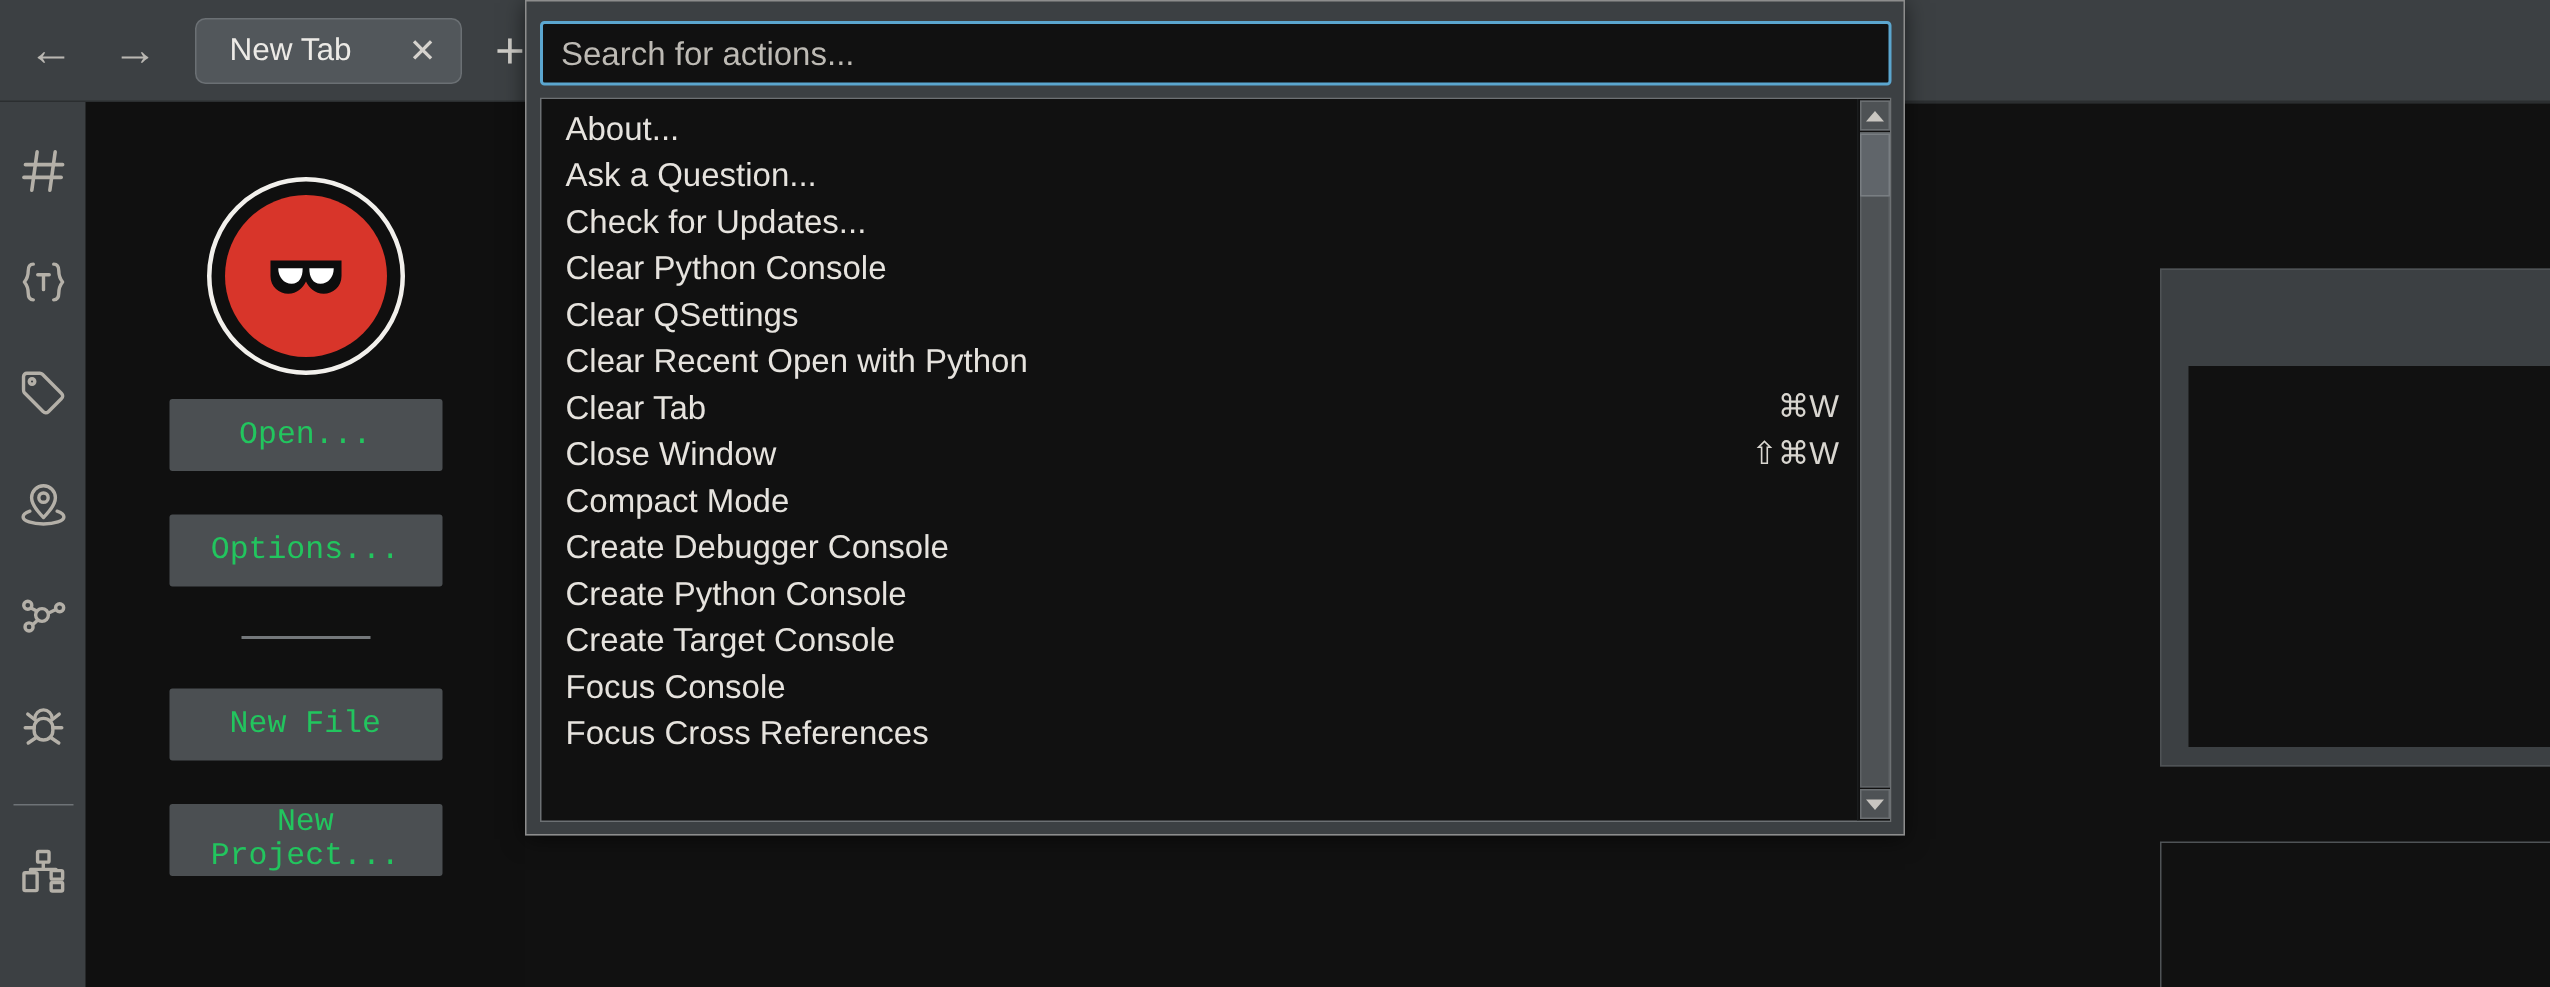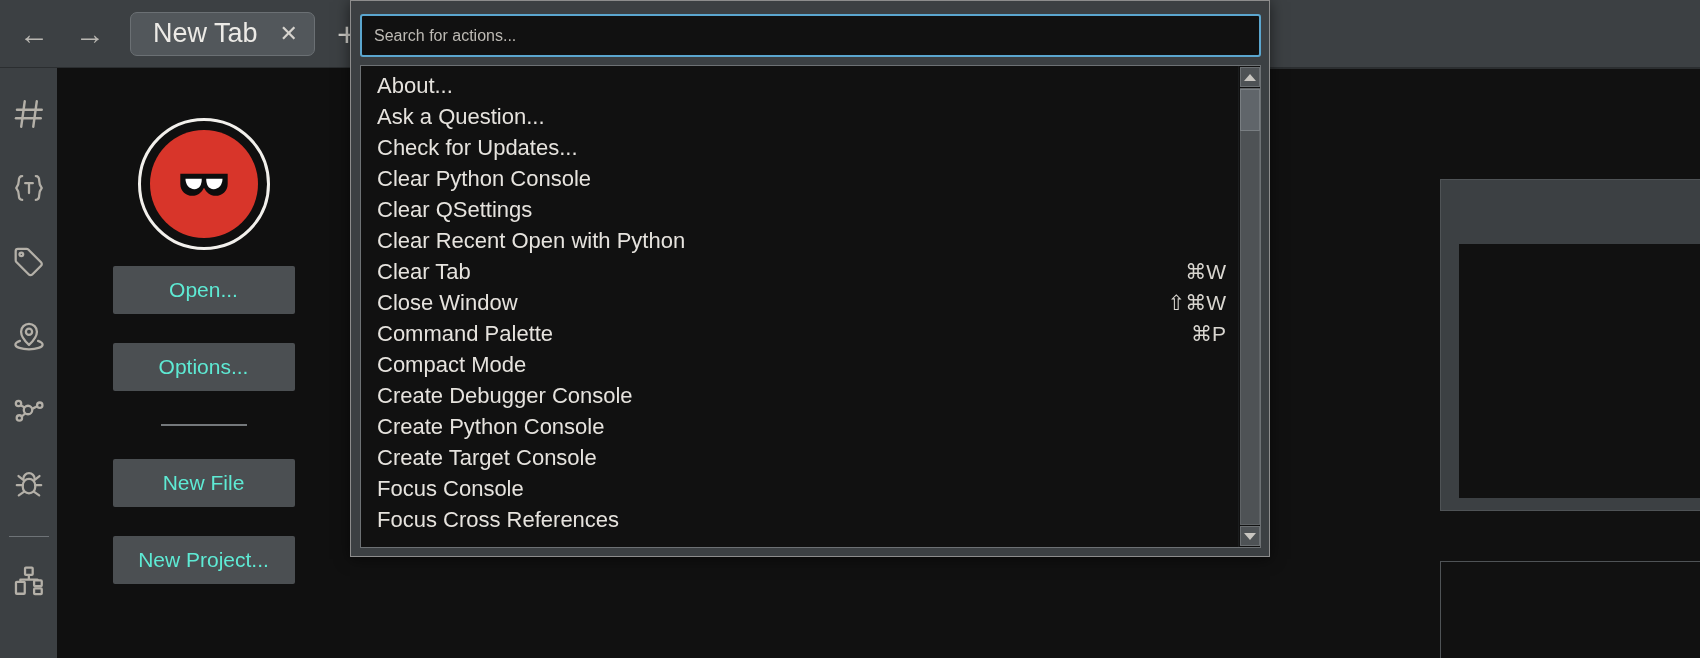--- a/index.html
+++ b/index.html
@@ -51,21 +51,21 @@
     background: #52575b;
     border: 1px solid #6b7074;
     border-radius: 7px;
     display: flex;
     align-items: center;
     justify-content: space-between;
     padding: 0 16px 0 22px;
     box-sizing: border-box;
   }
   .tab-chip .tab-label {
-    font-size: 27px;
+    font-size: 21px;
     color: #eceae6;
     white-space: nowrap;
   }
   .tab-chip .tab-close {
     font-size: 22px;
     color: #d6d3ce;
     margin-left: 22px;
     line-height: 1;
   }
   #tab-add {
@@ -131,29 +131,29 @@
   #app-logo .logo-inner {
     width: 108px; height: 108px;
     border-radius: 50%;
     background: #d8352a;
     display: flex; align-items: center; justify-content: center;
   }
   .wbtn {
     width: 182px;
     height: 48px;
     background: #4b4f52;
-    color: #5eead4;
+    color: #22c55e;
     font-size: 21px;
     display: flex;
     align-items: center;
     justify-content: center;
     margin-bottom: 29px;
     border: none;
     border-radius: 2px;
-    font-family: Liberation Sans, sans-serif;
+    font-family: Liberation Mono, monospace;
   }
   #welcome-divider {
     width: 86px;
     height: 2px;
     background: #74787b;
     margin: 4px 0 33px 0;
   }
 
   
   #bg-panels {
@@ -218,21 +218,21 @@
     display: flex;
     align-items: center;
     padding-left: 10px;
   }
   #palette-search-input {
     width: 100%;
     background: transparent;
     border: none;
     outline: none;
     color: #c9c6c0;
-    font-size: 16px;
+    font-size: 22px;
     font-family: "Liberation Sans", sans-serif;
   }
   #palette-search-input::placeholder { color: #bdbab4; opacity: 1; }
 
   #palette-list-wrap {
     position: absolute;
     left: 9px; top: 64px;
     width: 901px;
     height: 483px;
     background: #111111;
@@ -479,24 +479,20 @@
             <span class="row-label">Clear Recent Open with Python</span>
             <span class="row-shortcut"></span>
           </div>
           <div class="palette-row">
             <span class="row-label">Clear Tab</span>
             <span class="row-shortcut">⌘W</span>
           </div>
           <div class="palette-row">
             <span class="row-label">Close Window</span>
             <span class="row-shortcut">⇧⌘W</span>
-          </div>
-          <div class="palette-row">
-            <span class="row-label">Command Palette</span>
-            <span class="row-shortcut">⌘P</span>
           </div>
           <div class="palette-row">
             <span class="row-label">Compact Mode</span>
             <span class="row-shortcut"></span>
           </div>
           <div class="palette-row">
             <span class="row-label">Create Debugger Console</span>
             <span class="row-shortcut"></span>
           </div>
           <div class="palette-row">

